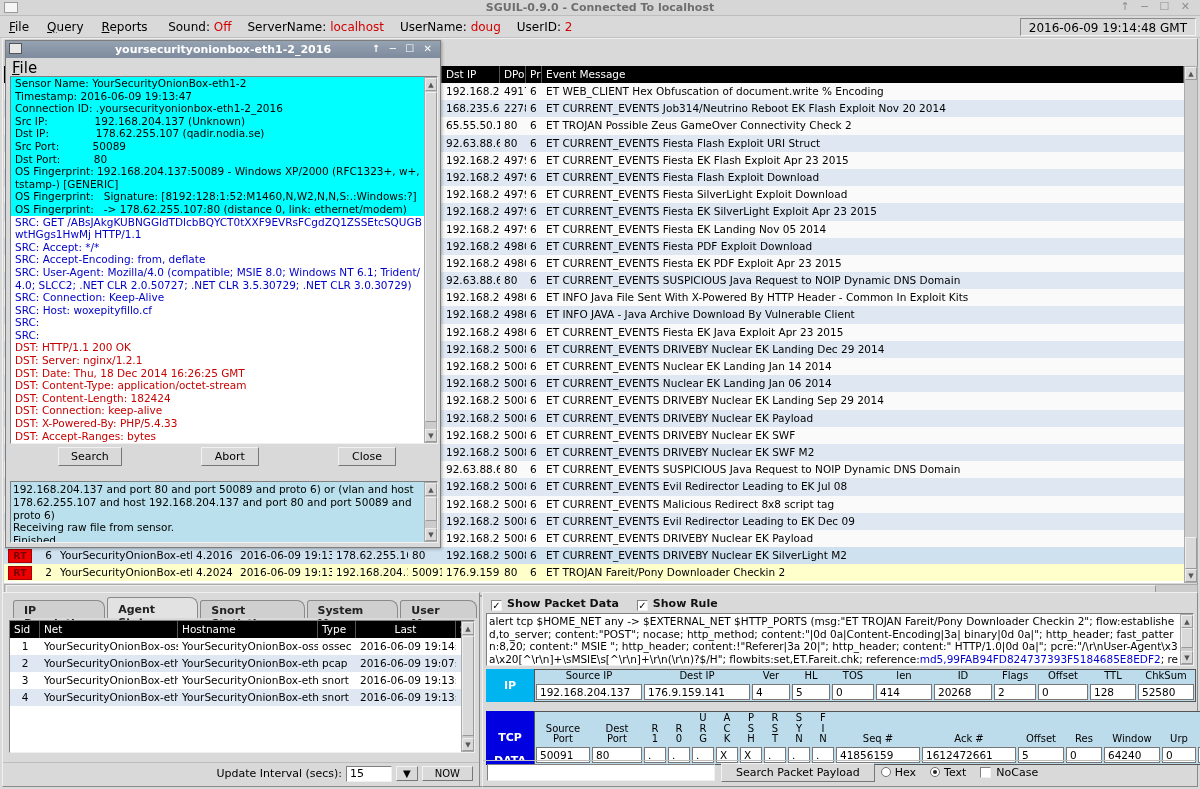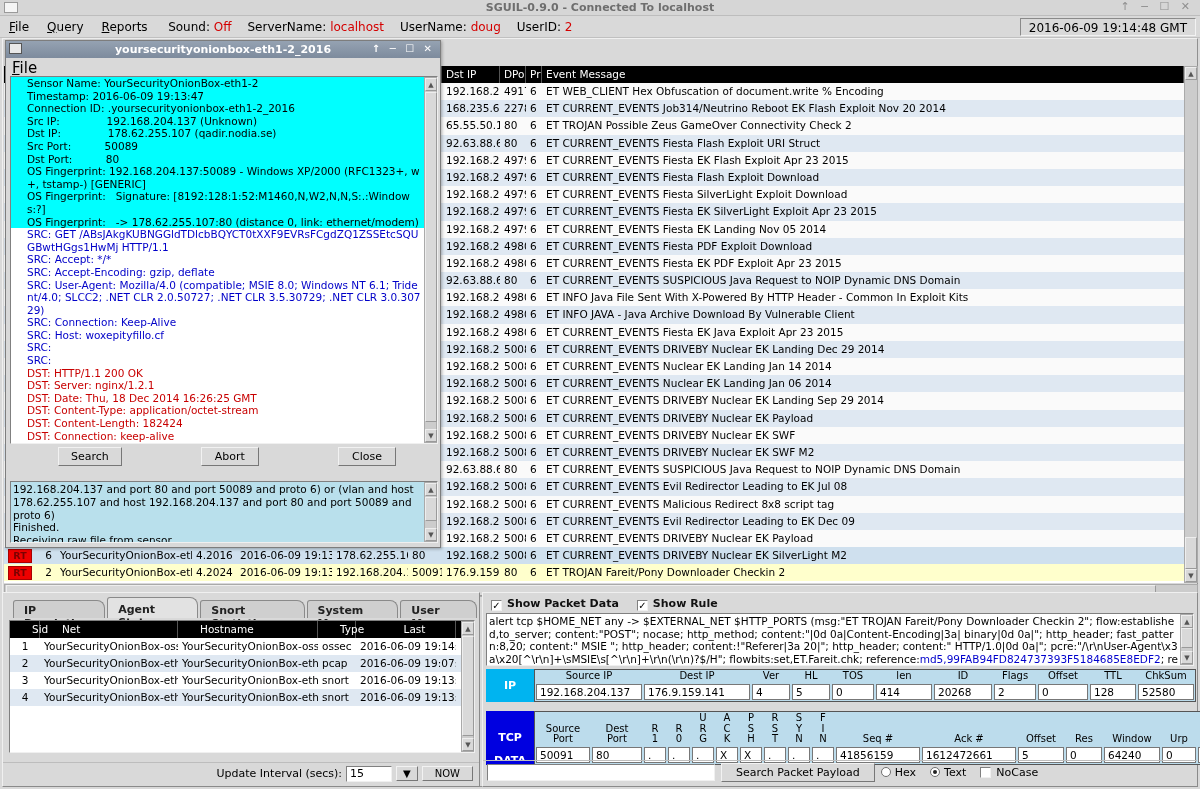--- a/index.html
+++ b/index.html
@@ -38,40 +38,40 @@
 
   
   #dialog { position:absolute; left:5px; top:40px; width:436px; height:508px; background:#d9d9d9; border:1px solid #7d7d7d; z-index:10; box-shadow:1px 1px 3px rgba(0,0,0,.3); }
   #dlg-titlebar { height:17px; background:linear-gradient(#95a2b2,#7d8b9d); color:#fff; position:relative; }
   #dlg-titlebar .t { position:absolute; left:0; right:0; top:2px; text-align:center; font-weight:bold; font-size:11px; }
   #dlg-titlebar .wicon { position:absolute; left:3px; top:2px; width:13px; height:11px; background:#e8e8e8; border:1px solid #555; }
   #dlg-titlebar .wbtns { position:absolute; right:5px; top:2px; font-size:10px; letter-spacing:3px; color:#fff; font-weight:bold; }
   #dlg-menubar { height:16px; padding:1px 6px; font-size:15px; }
   #transcript { position:absolute; left:4px; top:35px; width:428px; height:368px; background:#fff; border:1px solid; border-color:#808080 #f0f0f0 #f0f0f0 #808080; overflow:hidden; }
   #transcript .inner { position:absolute; left:0; top:0; right:13px; }
-  .tl { font-size:10.5px; line-height:12.6px; white-space:pre-wrap; word-break:break-all; padding-left:16px; }
+  .tl { font-size:10.5px; line-height:12.6px; white-space:pre-wrap; word-break:break-all; padding-left:4px; }
   .tl.info { background:#00ffff; color:#000; }
   .tl.src { color:#0000c8; }
   .tl.dst { color:#c80000; }
   #dlg-buttons { position:absolute; left:4px; top:406px; width:428px; display:flex; justify-content:space-between; padding:0 42px 0 48px; }
   .btn { background:#d9d9d9; border:1px solid; border-color:#f2f2f2 #777 #777 #f2f2f2; font-size:11px; padding:2px 12px; min-width:58px; text-align:center; }
   #dlg-debug-label { position:absolute; left:0; top:425px; width:436px; text-align:center; font-size:11px; }
   #debugbox { position:absolute; left:4px; top:440px; width:428px; height:62px; background:#b9e0ec; border:1px solid; border-color:#808080 #f0f0f0 #f0f0f0 #808080; overflow:hidden; }
   #debugbox .inner { position:absolute; left:2px; top:1px; right:14px; }
   .dbg { font-size:10.5px; line-height:12.8px; white-space:pre-wrap; word-break:break-word; }
 
   
   #bl-panel { position:absolute; left:2px; top:592px; width:478px; height:195px; background:#d9d9d9; border:1px solid; border-color:#f0f0f0 #8a8a8a #8a8a8a #f0f0f0; }
   #tabs { position:absolute; left:10px; top:4px; height:21px; display:flex; align-items:flex-end; }
   .tab { background:#cfcfcf; border:1px solid #8a8a8a; border-bottom:none; border-radius:3px 8px 0 0; padding:3px 10px 2px 10px; font-size:11px; font-weight:bold; color:#222; margin-right:2px; height:18px; }
   .tab.active { background:#e2e2e2; height:21px; padding-top:5px; }
   #agent-table { position:absolute; left:6px; top:27px; width:466px; height:133px; background:#fff; border:1px solid; border-color:#808080 #f0f0f0 #f0f0f0 #808080; overflow:hidden; }
   .ag-grid { display:grid; grid-template-columns:30px 138px 140px 38px 100px 44px; }
   #agent-header { background:#000; color:#fff; height:17px; }
-  #agent-header > div { font-size:10.5px; padding:2px 4px 0 22px; border-right:1px solid #555; white-space:nowrap; }
+  #agent-header > div { font-size:10.5px; padding:2px 4px 0 4px; border-right:1px solid #555; white-space:nowrap; }
   .ag-row { height:17px; line-height:17px; background:#fff; }
   .ag-row:nth-child(even) { background:#dfe8f2; }
   .ag-row > div { font-size:10.5px; padding:0 4px; white-space:nowrap; overflow:hidden; }
   .up-badge { display:inline-block; background:#00a000; color:#004800; font-weight:bold; font-size:9.5px; line-height:12px; width:30px; text-align:center; border:1px solid #007000; }
   #bl-bottom { position:absolute; left:0; bottom:2px; width:476px; height:22px; border-top:1px solid #bdbdbd; display:flex; justify-content:flex-end; align-items:center; padding:0 6px; gap:4px; }
   #interval-input { width:46px; height:16px; background:#fff; border:1px solid; border-color:#808080 #f0f0f0 #f0f0f0 #808080; font-size:11px; padding:0 3px; font-family:"DejaVu Sans",sans-serif; }
   .mini-btn { background:#d9d9d9; border:1px solid; border-color:#f2f2f2 #777 #777 #f2f2f2; font-size:10px; padding:1px 6px; }
 
   
   #br-panel { position:absolute; left:482px; top:592px; width:716px; height:195px; background:#d9d9d9; border:1px solid; border-color:#f0f0f0 #8a8a8a #8a8a8a #f0f0f0; }
@@ -533,21 +533,21 @@
         <div class="tl info">Connection ID: .yoursecurityonionbox-eth1-2_2016 </div>
         <div class="tl info">Src IP:              192.168.204.137 (Unknown) </div>
         <div class="tl info">Dst IP:              178.62.255.107 (qadir.nodia.se) </div>
         <div class="tl info">Src Port:          50089 </div>
         <div class="tl info">Dst Port:          80 </div>
         <div class="tl info">OS Fingerprint: 192.168.204.137:50089 - Windows XP/2000 (RFC1323+, w+, tstamp-) [GENERIC] </div>
         <div class="tl info">OS Fingerprint:   Signature: [8192:128:1:52:M1460,N,W2,N,N,S:.:Windows:?] </div>
         <div class="tl info">OS Fingerprint:   -&gt; 178.62.255.107:80 (distance 0, link: ethernet/modem) </div>
         <div class="tl src">SRC: GET /ABsJAkgKUBNGGldTDlcbBQYCT0tXXF9EVRsFCgdZQ1ZSSEtcSQUGBwtHGgs1HwMj HTTP/1.1 </div>
         <div class="tl src">SRC: Accept: */* </div>
-        <div class="tl src">SRC: Accept-Encoding: gzip, deflate </div>
+        <div class="tl src">SRC: Accept-Encoding: from, deflate </div>
         <div class="tl src">SRC: User-Agent: Mozilla/4.0 (compatible; MSIE 8.0; Windows NT 6.1; Trident/4.0; SLCC2; .NET CLR 2.0.50727; .NET CLR 3.5.30729; .NET CLR 3.0.30729) </div>
         <div class="tl src">SRC: Connection: Keep-Alive </div>
         <div class="tl src">SRC: Host: woxepityfillo.cf </div>
         <div class="tl src">SRC: </div>
         <div class="tl src">SRC: </div>
         <div class="tl dst">DST: HTTP/1.1 200 OK </div>
         <div class="tl dst">DST: Server: nginx/1.2.1 </div>
         <div class="tl dst">DST: Date: Thu, 18 Dec 2014 16:26:25 GMT </div>
         <div class="tl dst">DST: Content-Type: application/octet-stream </div>
         <div class="tl dst">DST: Content-Length: 182424 </div>
@@ -563,22 +563,22 @@
     </div>
   </div>
   <div id="dlg-buttons">
     <span class="btn">Search</span>
     <span class="btn">Abort</span>
     <span class="btn">Close</span>
   </div>
   <div id="debugbox">
     <div class="inner" id="debug-lines">
         <div class="dbg">192.168.204.137 and port 80 and port 50089 and proto 6) or (vlan and host 178.62.255.107 and host 192.168.204.137 and port 80 and port 50089 and proto 6)</div>
+        <div class="dbg">Receiving raw file from sensor.</div>
         <div class="dbg">Finished.</div>
-        <div class="dbg">Receiving raw file from sensor.</div>
       </div>
     <div class="vsb" style="right:0; top:0; height:60px; width:13px;">
       <div class="arr" style="top:0;">▲</div>
       <div class="thumb" style="top:14px; height:24px;"></div>
       <div class="arr" style="bottom:0;">▼</div>
     </div>
   </div>
 </div>
 
 <div id="bl-panel">

